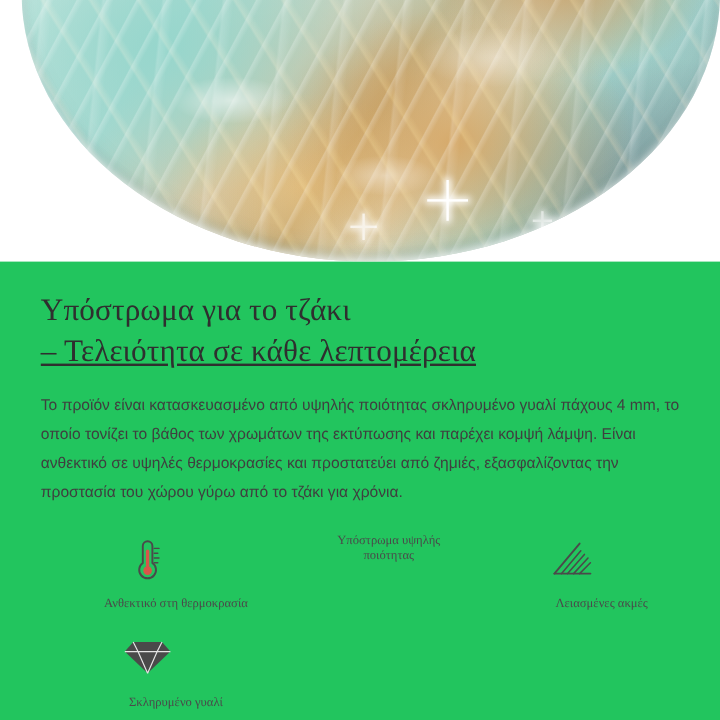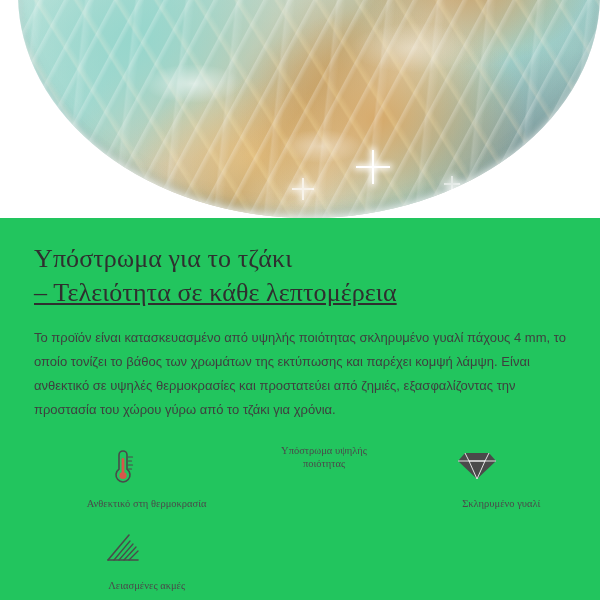--- a/index.html
+++ b/index.html
@@ -188,35 +188,35 @@
         <div class="feature-label">Ανθεκτικό στη θερμοκρασία</div>
       </div>
 
       <div class="feature">
         <div class="feature-label">Υπόστρωμα υψηλής ποιότητας</div>
       </div>
 
 
       <div class="feature">
         <div class="feature-icon">
-          <svg width="40" height="34" viewBox="0 0 40 34" xmlns="http://www.w3.org/2000/svg">
-            <path d="M8 4h24l7 8-19 18L1 12 8 4z" fill="#4a4a4a"></path>
-            <path d="M1 12h38M8 4l4 8 8 18M32 4l-4 8-8 18M12 12h16" stroke="#ffffff" stroke-width="1" fill="none" opacity="0.85"></path>
-          </svg>
-        </div>
-        <div class="feature-label">Σκληρυμένο γυαλί</div>
-      </div>
-
-      <div class="feature">
-        <div class="feature-icon">
           <svg width="38" height="34" viewBox="0 0 38 34" xmlns="http://www.w3.org/2000/svg">
             <path d="M4 29 L25 4" stroke="#4a4a4a" stroke-width="1.6" stroke-linecap="round"></path>
             <path d="M4 29 L34 29" stroke="#4a4a4a" stroke-width="1.6" stroke-linecap="round"></path>
             <path d="M10 29 L26 10M15 29 L29 13M20 29 L32 16M25 29 L34 20" stroke="#4a4a4a" stroke-width="1.3" stroke-linecap="round"></path>
           </svg>
         </div>
         <div class="feature-label">Λειασμένες ακμές</div>
       </div>
 
+      <div class="feature">
+        <div class="feature-icon">
+          <svg width="40" height="34" viewBox="0 0 40 34" xmlns="http://www.w3.org/2000/svg">
+            <path d="M8 4h24l7 8-19 18L1 12 8 4z" fill="#4a4a4a"></path>
+            <path d="M1 12h38M8 4l4 8 8 18M32 4l-4 8-8 18M12 12h16" stroke="#ffffff" stroke-width="1" fill="none" opacity="0.85"></path>
+          </svg>
+        </div>
+        <div class="feature-label">Σκληρυμένο γυαλί</div>
+      </div>
+
 
     </div>
   </div>
 </div>
 
 </body></html>

